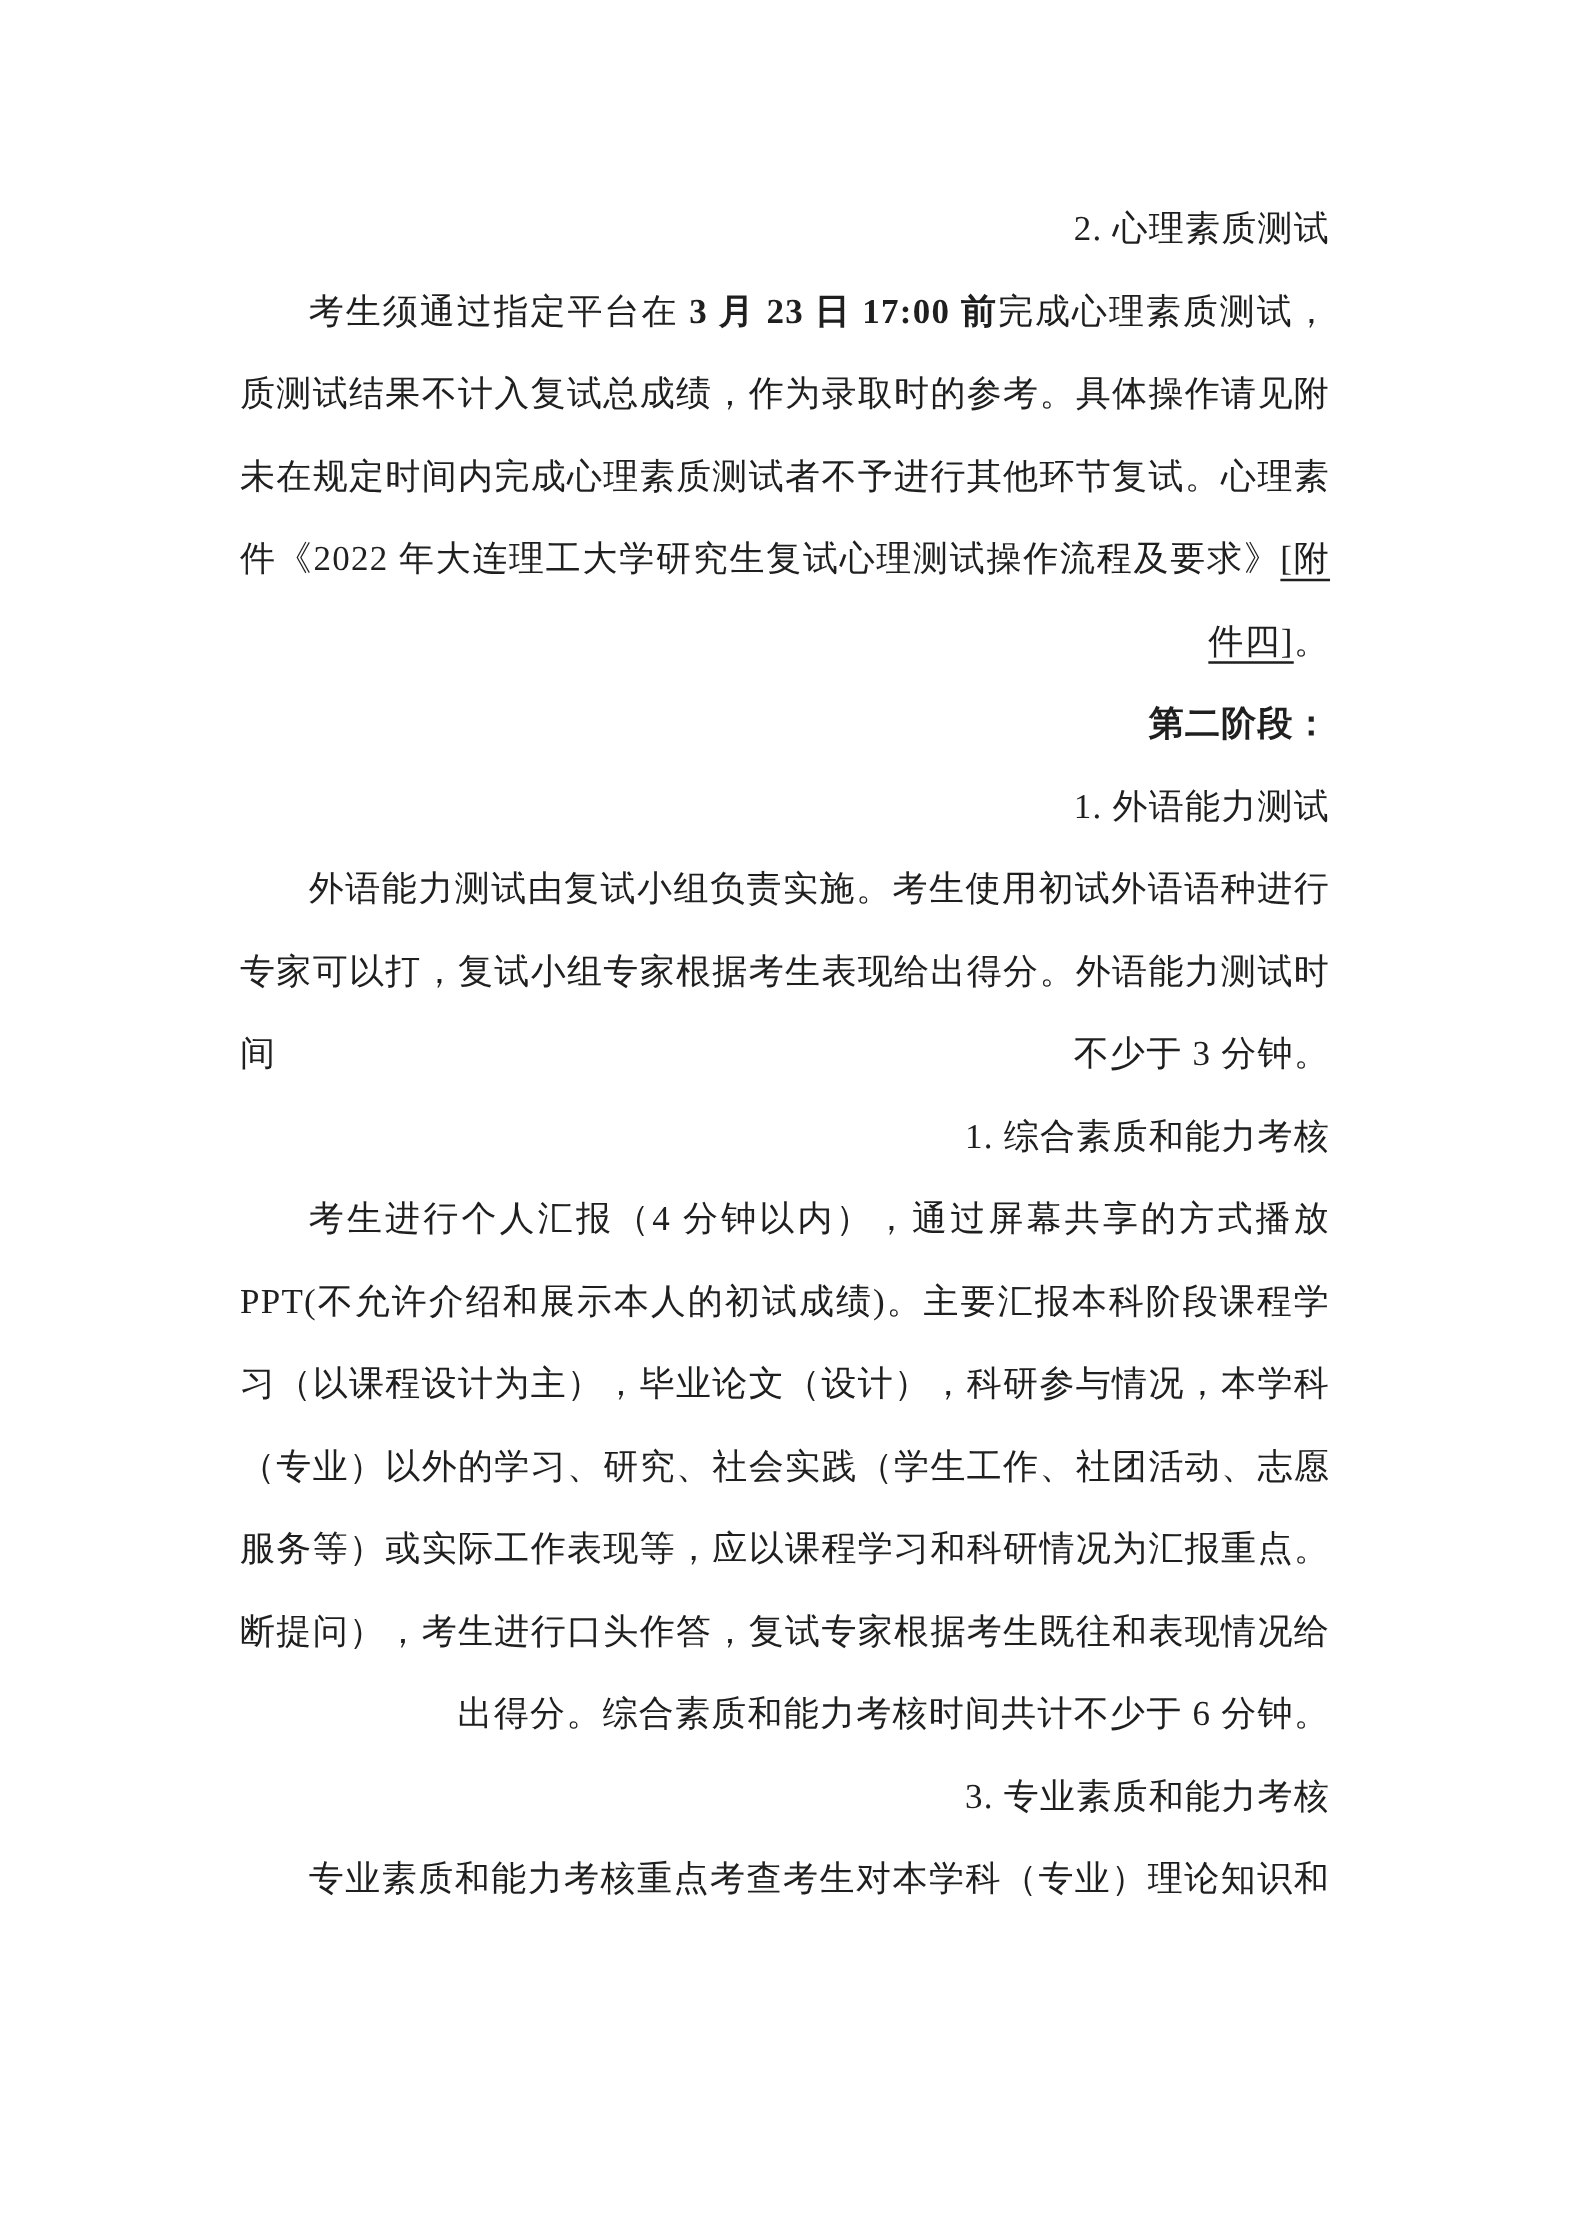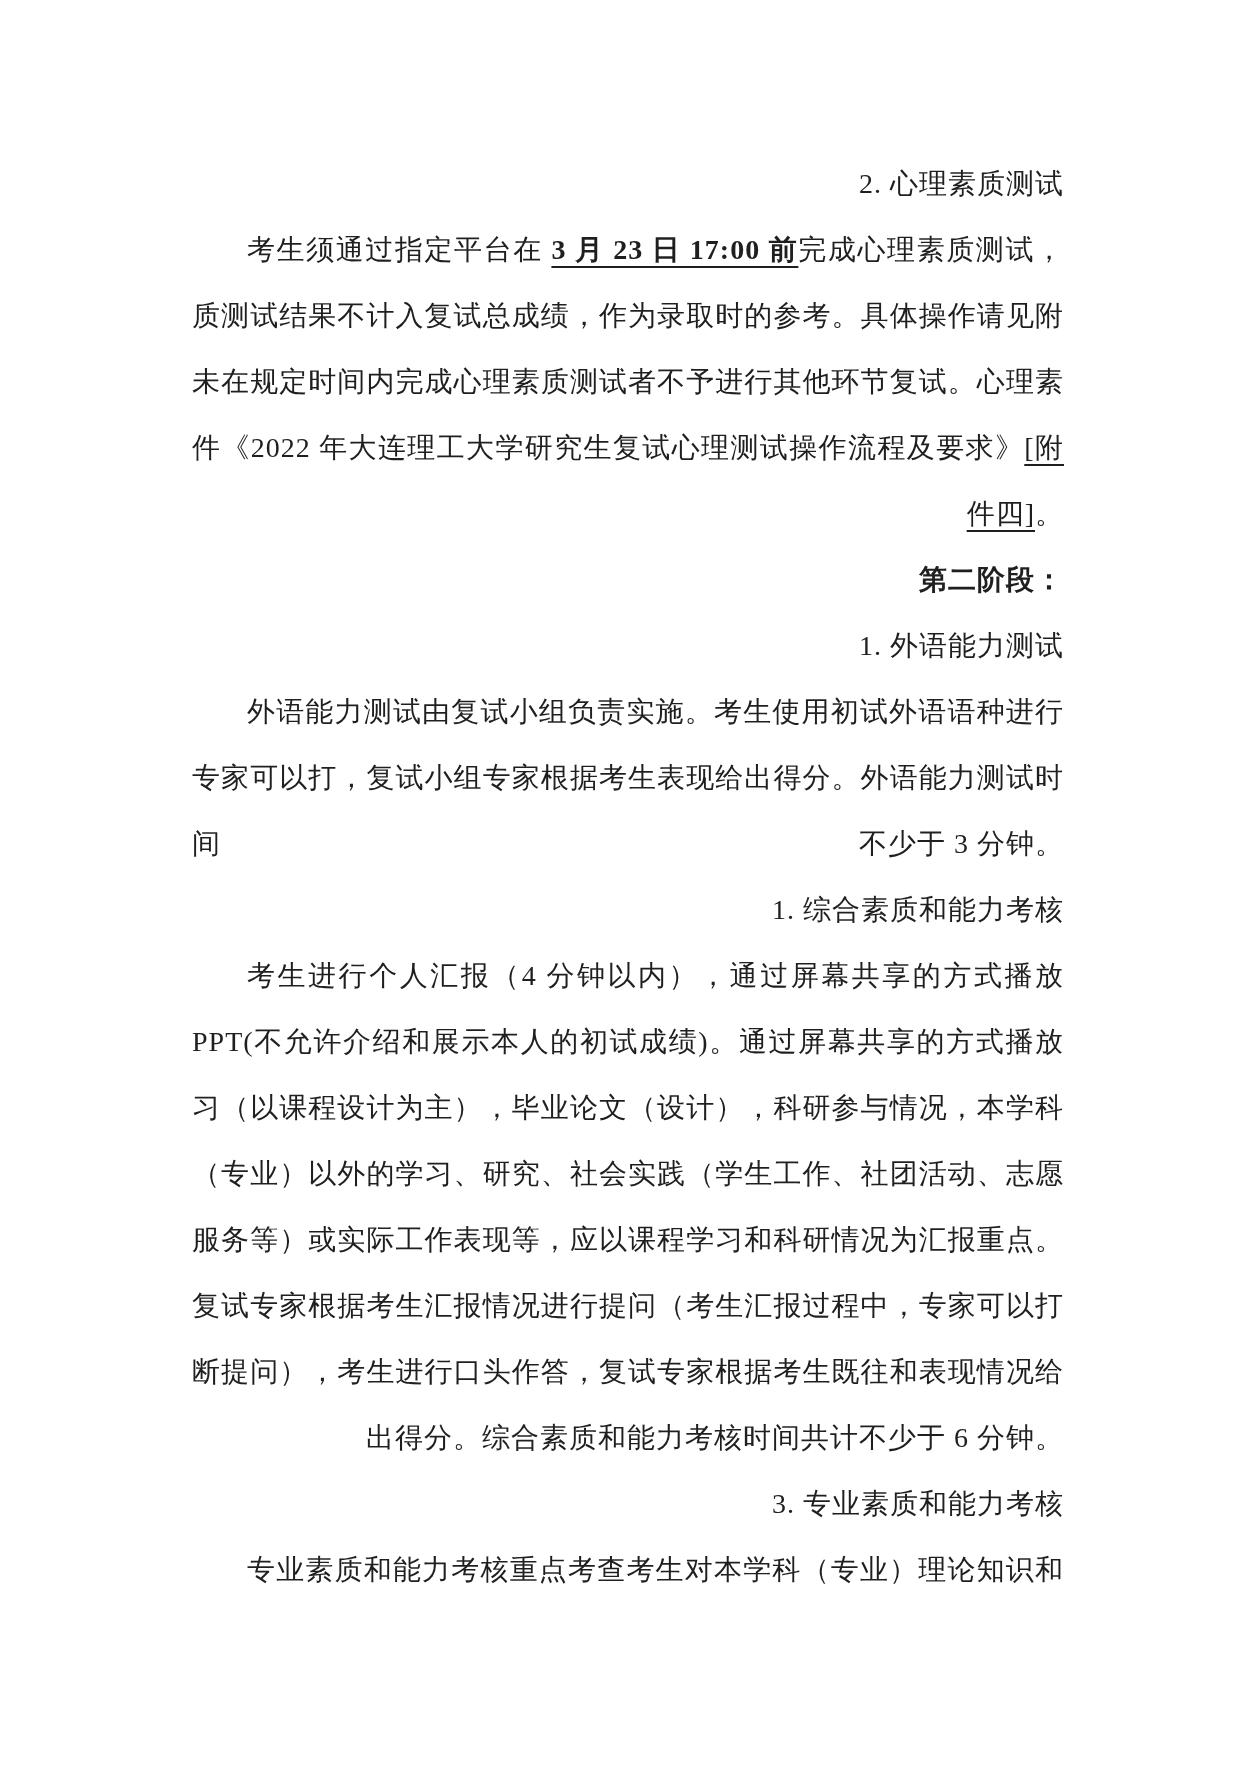--- a/index.html
+++ b/index.html
@@ -30,21 +30,20 @@
   .line.fill {
     white-space: normal;
     text-align: justify;
     text-align-last: justify;
   }
   .line.num { text-indent: 38px; }
   .line.ind { text-indent: 55px; }
   .seg-b { font-weight: 700; }
   .seg-bu {
     font-weight: 700;
-    text-decoration: underline;
     text-decoration-thickness: 2px;
     text-underline-offset: 7px;
   }
   .seg-u {
     text-decoration: underline;
     text-decoration-thickness: 2px;
     text-underline-offset: 7px;
     color: #1f1f1f;
     cursor: pointer;
   }
@@ -60,23 +59,22 @@
       <div class="line cont fill"><span class="seg-n">未在规定时间内完成心理素质测试者不予进行其他环节复试。心理素</span></div>
       <div class="line cont fill"><span class="seg-n">件《2022 年大连理工大学研究生复试心理测试操作流程及要求》</span><span class="seg-u">[附</span></div>
       <div class="line cont"><span class="seg-u">件四]</span><span class="seg-n">。</span></div>
       <div class="line ind"><span class="seg-b">第二阶段：</span></div>
       <div class="line num"><span class="seg-n">1. 外语能力测试</span></div>
       <div class="line ind fill"><span class="seg-n">外语能力测试由复试小组负责实施。考生使用初试外语语种进行</span></div>
       <div class="line cont fill"><span class="seg-n">专家可以打，复试小组专家根据考生表现给出得分。外语能力测试时间</span></div>
       <div class="line cont"><span class="seg-n">不少于 3 分钟。</span></div>
       <div class="line num"><span class="seg-n">1. 综合素质和能力考核</span></div>
       <div class="line ind fill"><span class="seg-n">考生进行个人汇报（4 分钟以内），通过屏幕共享的方式播放</span></div>
-      <div class="line cont fill"><span class="seg-n">PPT(不允许介绍和展示本人的初试成绩)。通过屏幕共享的方式播放</span></div>
+      <div class="line cont fill"><span class="seg-n">PPT(不允许介绍和展示本人的初试成绩)。主要汇报本科阶段课程学</span></div>
       <div class="line cont fill"><span class="seg-n">习（以课程设计为主），毕业论文（设计），科研参与情况，本学科</span></div>
       <div class="line cont fill"><span class="seg-n">（专业）以外的学习、研究、社会实践（学生工作、社团活动、志愿</span></div>
       <div class="line cont fill"><span class="seg-n">服务等）或实际工作表现等，应以课程学习和科研情况为汇报重点。</span></div>
-      <div class="line cont fill"><span class="seg-n">复试专家根据考生汇报情况进行提问（考生汇报过程中，专家可以打</span></div>
       <div class="line cont fill"><span class="seg-n">断提问），考生进行口头作答，复试专家根据考生既往和表现情况给</span></div>
       <div class="line cont"><span class="seg-n">出得分。综合素质和能力考核时间共计不少于 6 分钟。</span></div>
       <div class="line num"><span class="seg-n">3. 专业素质和能力考核</span></div>
       <div class="line ind fill"><span class="seg-n">专业素质和能力考核重点考查考生对本学科（专业）理论知识和</span></div>
     </div>
 </div>
 
 </body></html>

